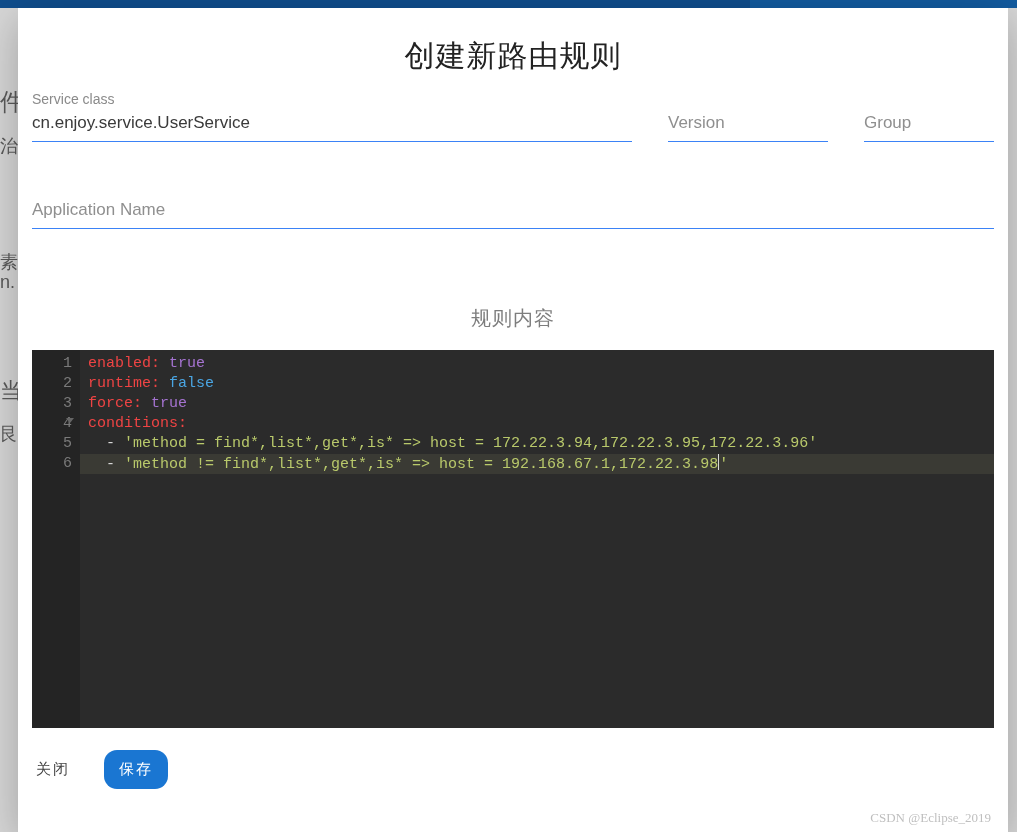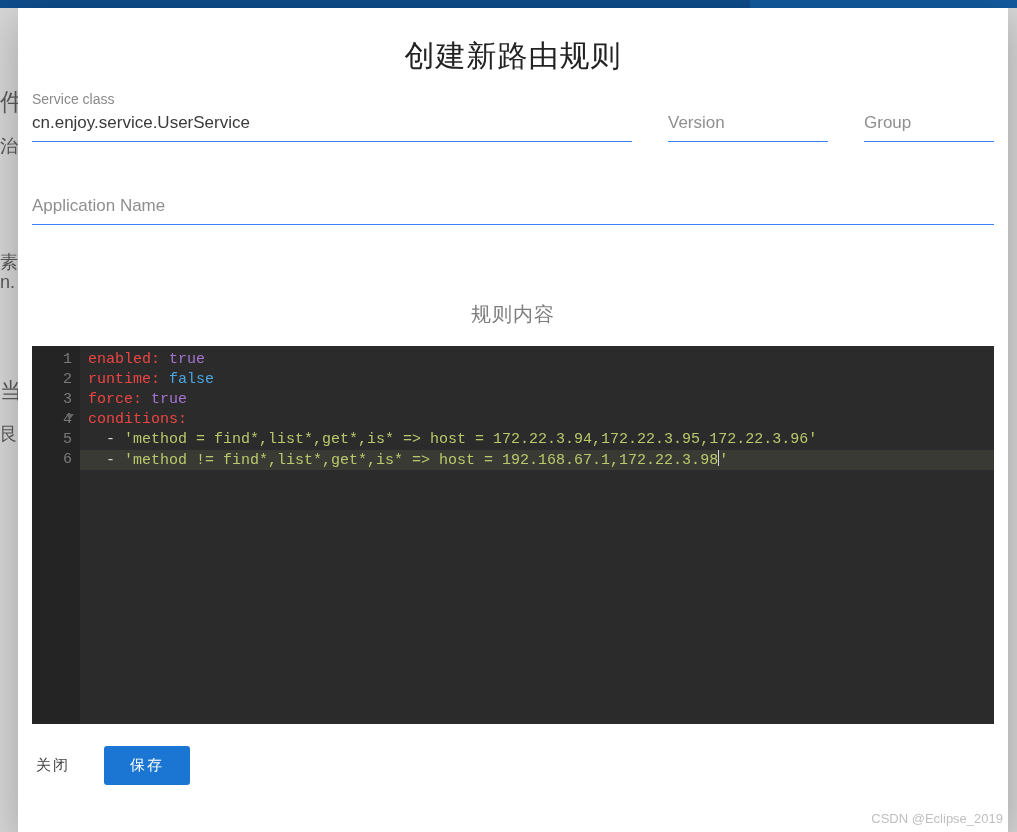--- a/index.html
+++ b/index.html
@@ -46,21 +46,21 @@
     border-bottom: 1px solid #3b82f6;
     font-size: 17px;
     color: #3a3a3a;
     padding: 6px 0 8px 0;
     background: transparent;
     outline: none;
   }
   .text-input::placeholder { color: #8f8f8f; font-size: 17px; }
 
   .row2 { margin-top: 48px; }
-  .row2 .text-input { font-size: 17px; }
+  .row2 .text-input { font-size: 21px; }
 
   .rule-label {
     margin-top: 76px;
     font-size: 20px;
     color: #7d7d7d;
     letter-spacing: 1px;
     text-align: center;
   }
 
   .editor {
@@ -115,27 +115,28 @@
     padding: 22px 20px 0 0;
   }
   .btn-flat {
     background:none; border:none;
     font-size:15px; color:#444; cursor:pointer;
     letter-spacing:2px; padding:6px 4px;
   }
   .btn-primary {
     background:#1a76d2; color:#fff; border:none;
     font-size:15px; letter-spacing:2px;
-    padding: 10px 26px; cursor:pointer; border-radius:3px;
+    padding: 10px 15px; cursor:pointer; border-radius:13px;
   }
 
   .watermark {
-    position:absolute; right:14px; bottom:6px;
+    position:absolute; right:26px; bottom:6px;
     font-size:13px; color:#bfbfbf;
     pointer-events:none;
+    font-family:Liberation Serif, serif;
   }
 
   
   .bg-peeks { position:absolute; left:0; top:0; width:18px; height:100%; overflow:hidden; color:#5a5a5a; font-size:18px; }
   .bg-peeks span { position:absolute; left:0; white-space:nowrap; }
 </style>
 </head>
 <body>
 
 <div class="bg-bar"></div>

